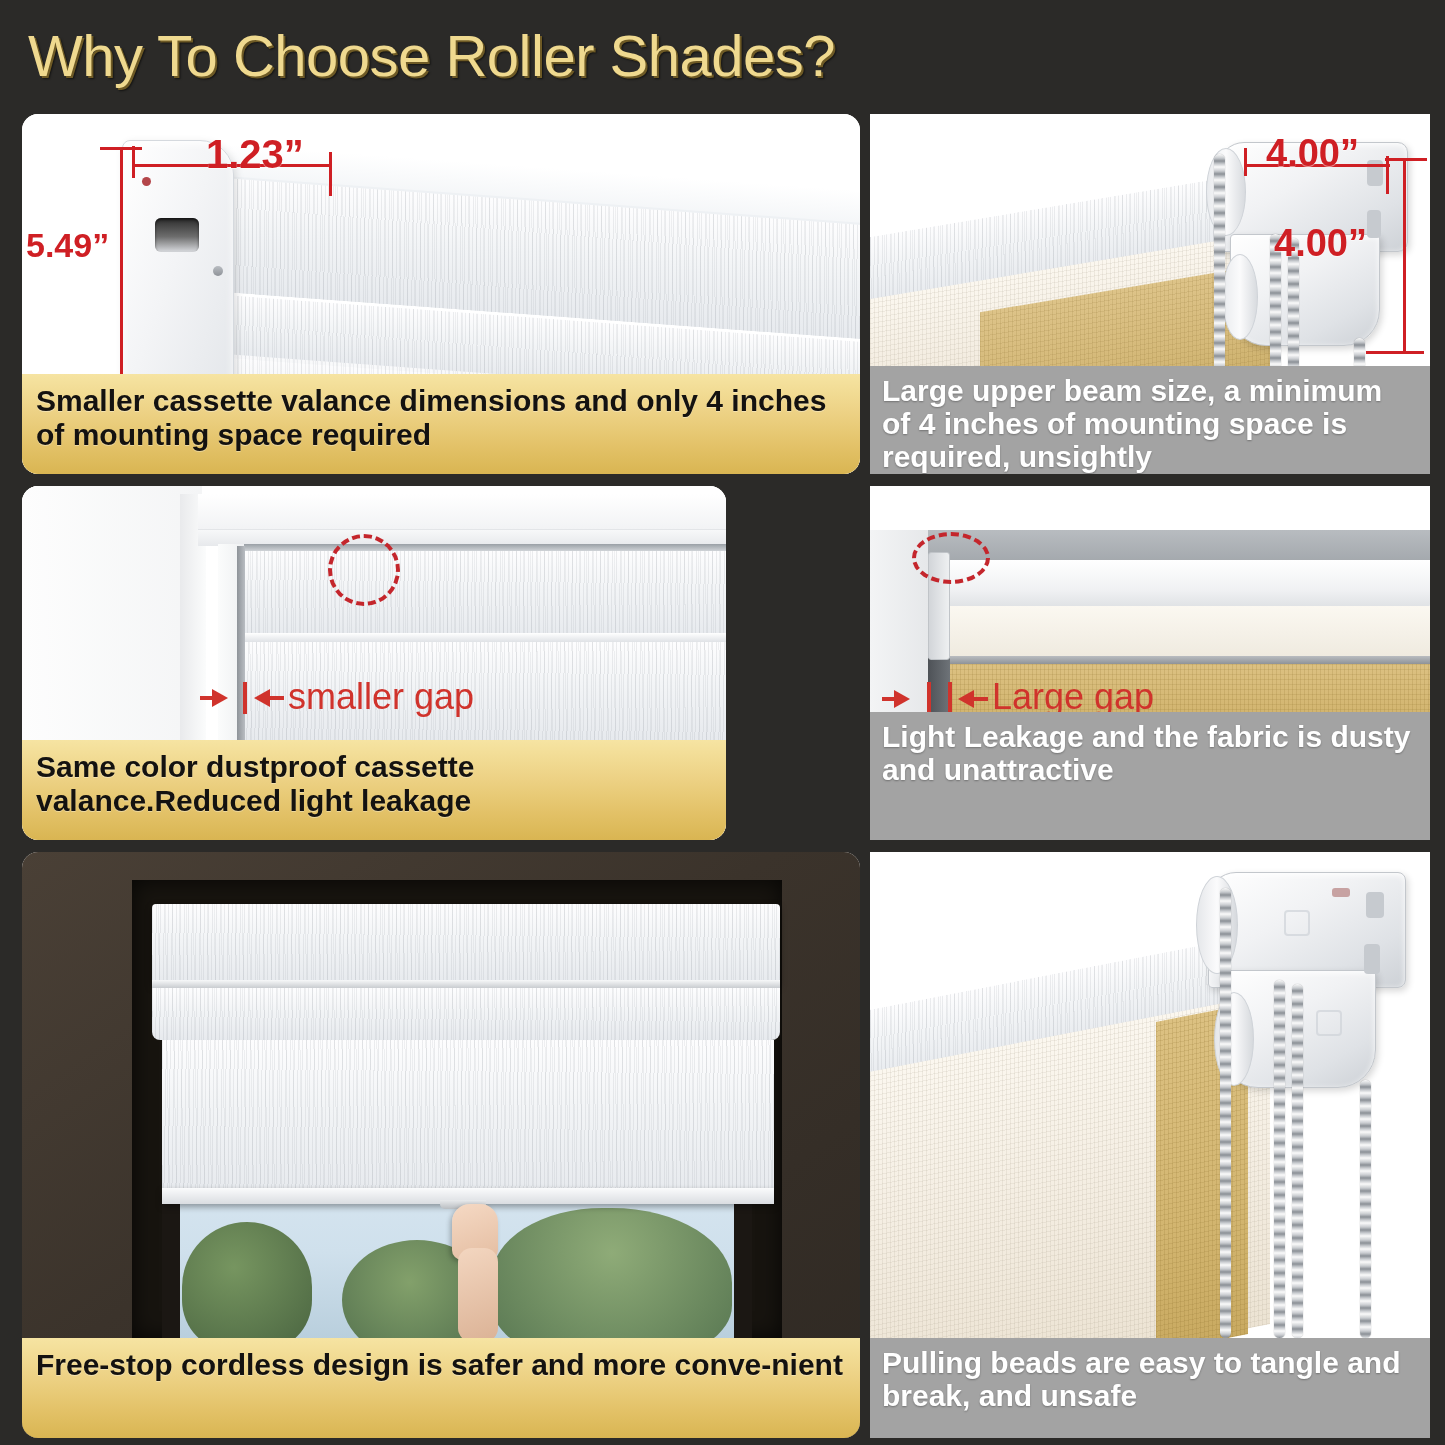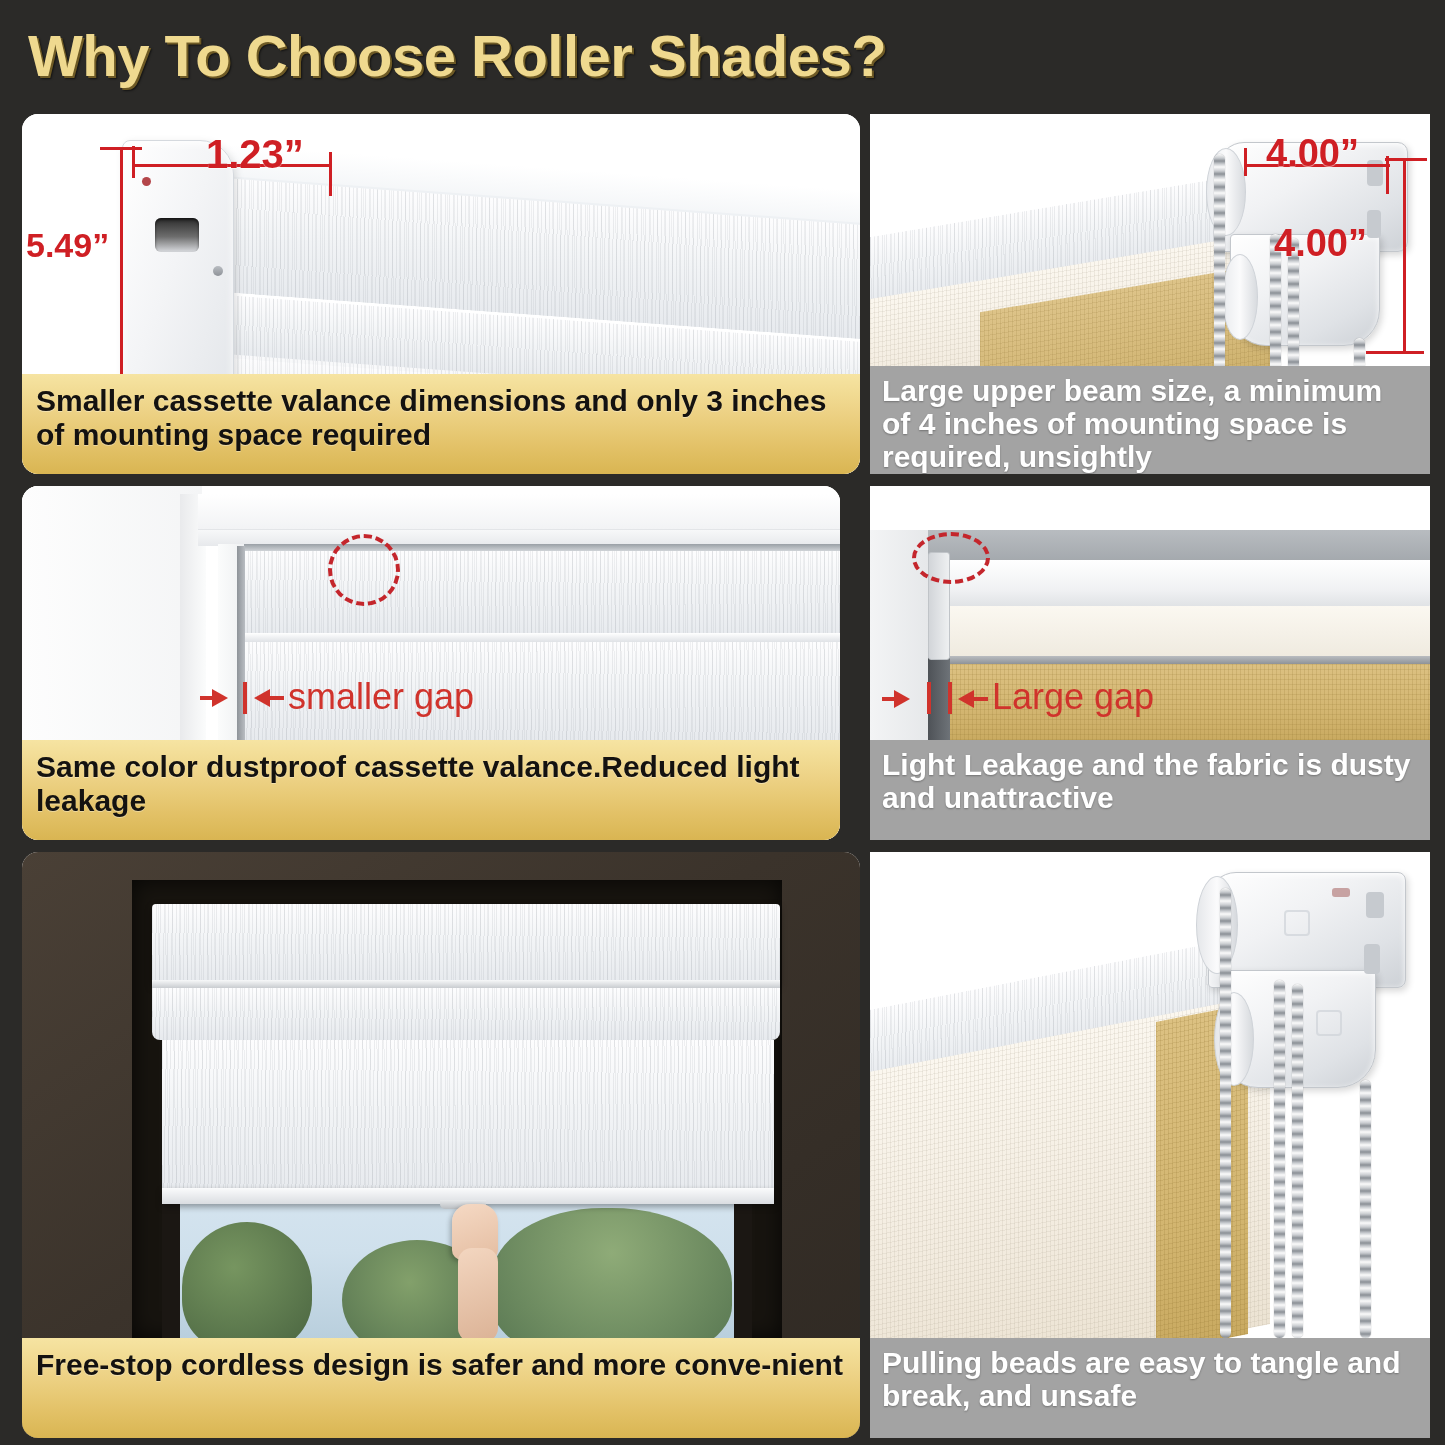--- a/index.html
+++ b/index.html
@@ -7,21 +7,21 @@
     width: 1445px; height: 1445px;
     background: #2b2a28;
     font-family: "Liberation Sans", sans-serif;
     overflow: hidden;
   }
   #page { position: relative; width: 1445px; height: 1445px; background: #2b2a28; }
 
   
   .title {
     position: absolute; left: 28px; top: 22px;
-    font-size: 58px; font-weight: bold; letter-spacing: -0.5px;
+    font-size: 58px; font-weight: normal; letter-spacing: -0.5px;
     color: #efd98f;
     text-shadow: 2px 2px 0 #6e5a25, 3px 3px 2px rgba(0,0,0,.55);
     white-space: nowrap;
   }
 
   
   .grid { position: absolute; left: 0; top: 108px; width: 1445px; height: 1337px; }
 
   .panel { position: absolute; overflow: hidden; }
   .panel .photo { position: absolute; left:0; top:0; right:0; bottom:0; overflow:hidden; }
@@ -45,29 +45,29 @@
     color: #ffffff;
     font-weight: bold;
     padding: 8px 12px 10px 12px;
     line-height: 1.1;
     text-shadow: 0 1px 2px rgba(0,0,0,.30);
   }
 
   
   #p1 { left: 22px;  top: 6px;    width: 838px; height: 360px; }
   #p2 { left: 870px; top: 6px;    width: 560px; height: 360px; }
-  #p3 { left: 22px;  top: 378px;  width: 818px; height: 354px; padding-left: 28px; }
+  #p3 { left: 22px;  top: 378px;  width: 704px; height: 354px; padding-left: 28px; }
   #p4 { left: 870px; top: 378px;  width: 560px; height: 354px; }
   #p5 { left: 22px;  top: 744px;  width: 838px; height: 586px; }
   #p6 { left: 870px; top: 744px;  width: 560px; height: 586px; }
 
   #p1 .cap { height: 100px; font-size: 30px; }
   #p2 .cap { height: 108px; font-size: 30px; }
   #p3 .cap { height: 100px; font-size: 30px; }
-  #p4 .cap { height: 100px; font-size: 30px; }
+  #p4 .cap { height: 128px; font-size: 30px; }
   #p5 .cap { height: 100px; font-size: 30px; }
   #p6 .cap { height: 100px; font-size: 30px; }
 
   
   .white-bg { position:absolute; inset:0; background:#ffffff; }
 
   
   .fabric {
     background:
       repeating-linear-gradient(91deg,
@@ -176,21 +176,21 @@
         <div class="dim-line-v" style="left:98px;top:33px;height:290px;"></div>
         <div class="tick-h" style="left:78px;top:33px;width:42px;"></div>
         <div class="tick-h" style="left:78px;top:320px;width:42px;"></div>
         <div class="dim-label" style="left:4px;top:112px;font-size:34px;">5.49”</div>
 
         <div class="dim-line-h" style="left:110px;top:50px;width:200px;"></div>
         <div class="tick-v" style="left:110px;top:32px;height:32px;"></div>
         <div class="tick-v" style="left:307px;top:38px;height:44px;"></div>
         <div class="dim-label" style="left:184px;top:18px;font-size:40px;">1.23”</div>
       </div>
-      <div class="cap">Smaller cassette valance dimensions and only 3 inches of mounting space required</div>
+      <div class="cap">Smaller cassette valance dimensions and only 4 inches of mounting space required</div>
     </div>
 
     <div class="panel con" id="p2">
       <div class="photo">
         <div class="white-bg"></div>
 
         <div class="fabric" style="position:absolute;left:-20px;top:56px;width:420px;height:70px;
                     transform:skewY(-9.5deg);transform-origin:right top;border-radius:4px;"></div>
         <div class="fabric-cream" style="position:absolute;left:-20px;top:118px;width:420px;height:140px;
                     transform:skewY(-9.5deg);transform-origin:right top;"></div>

